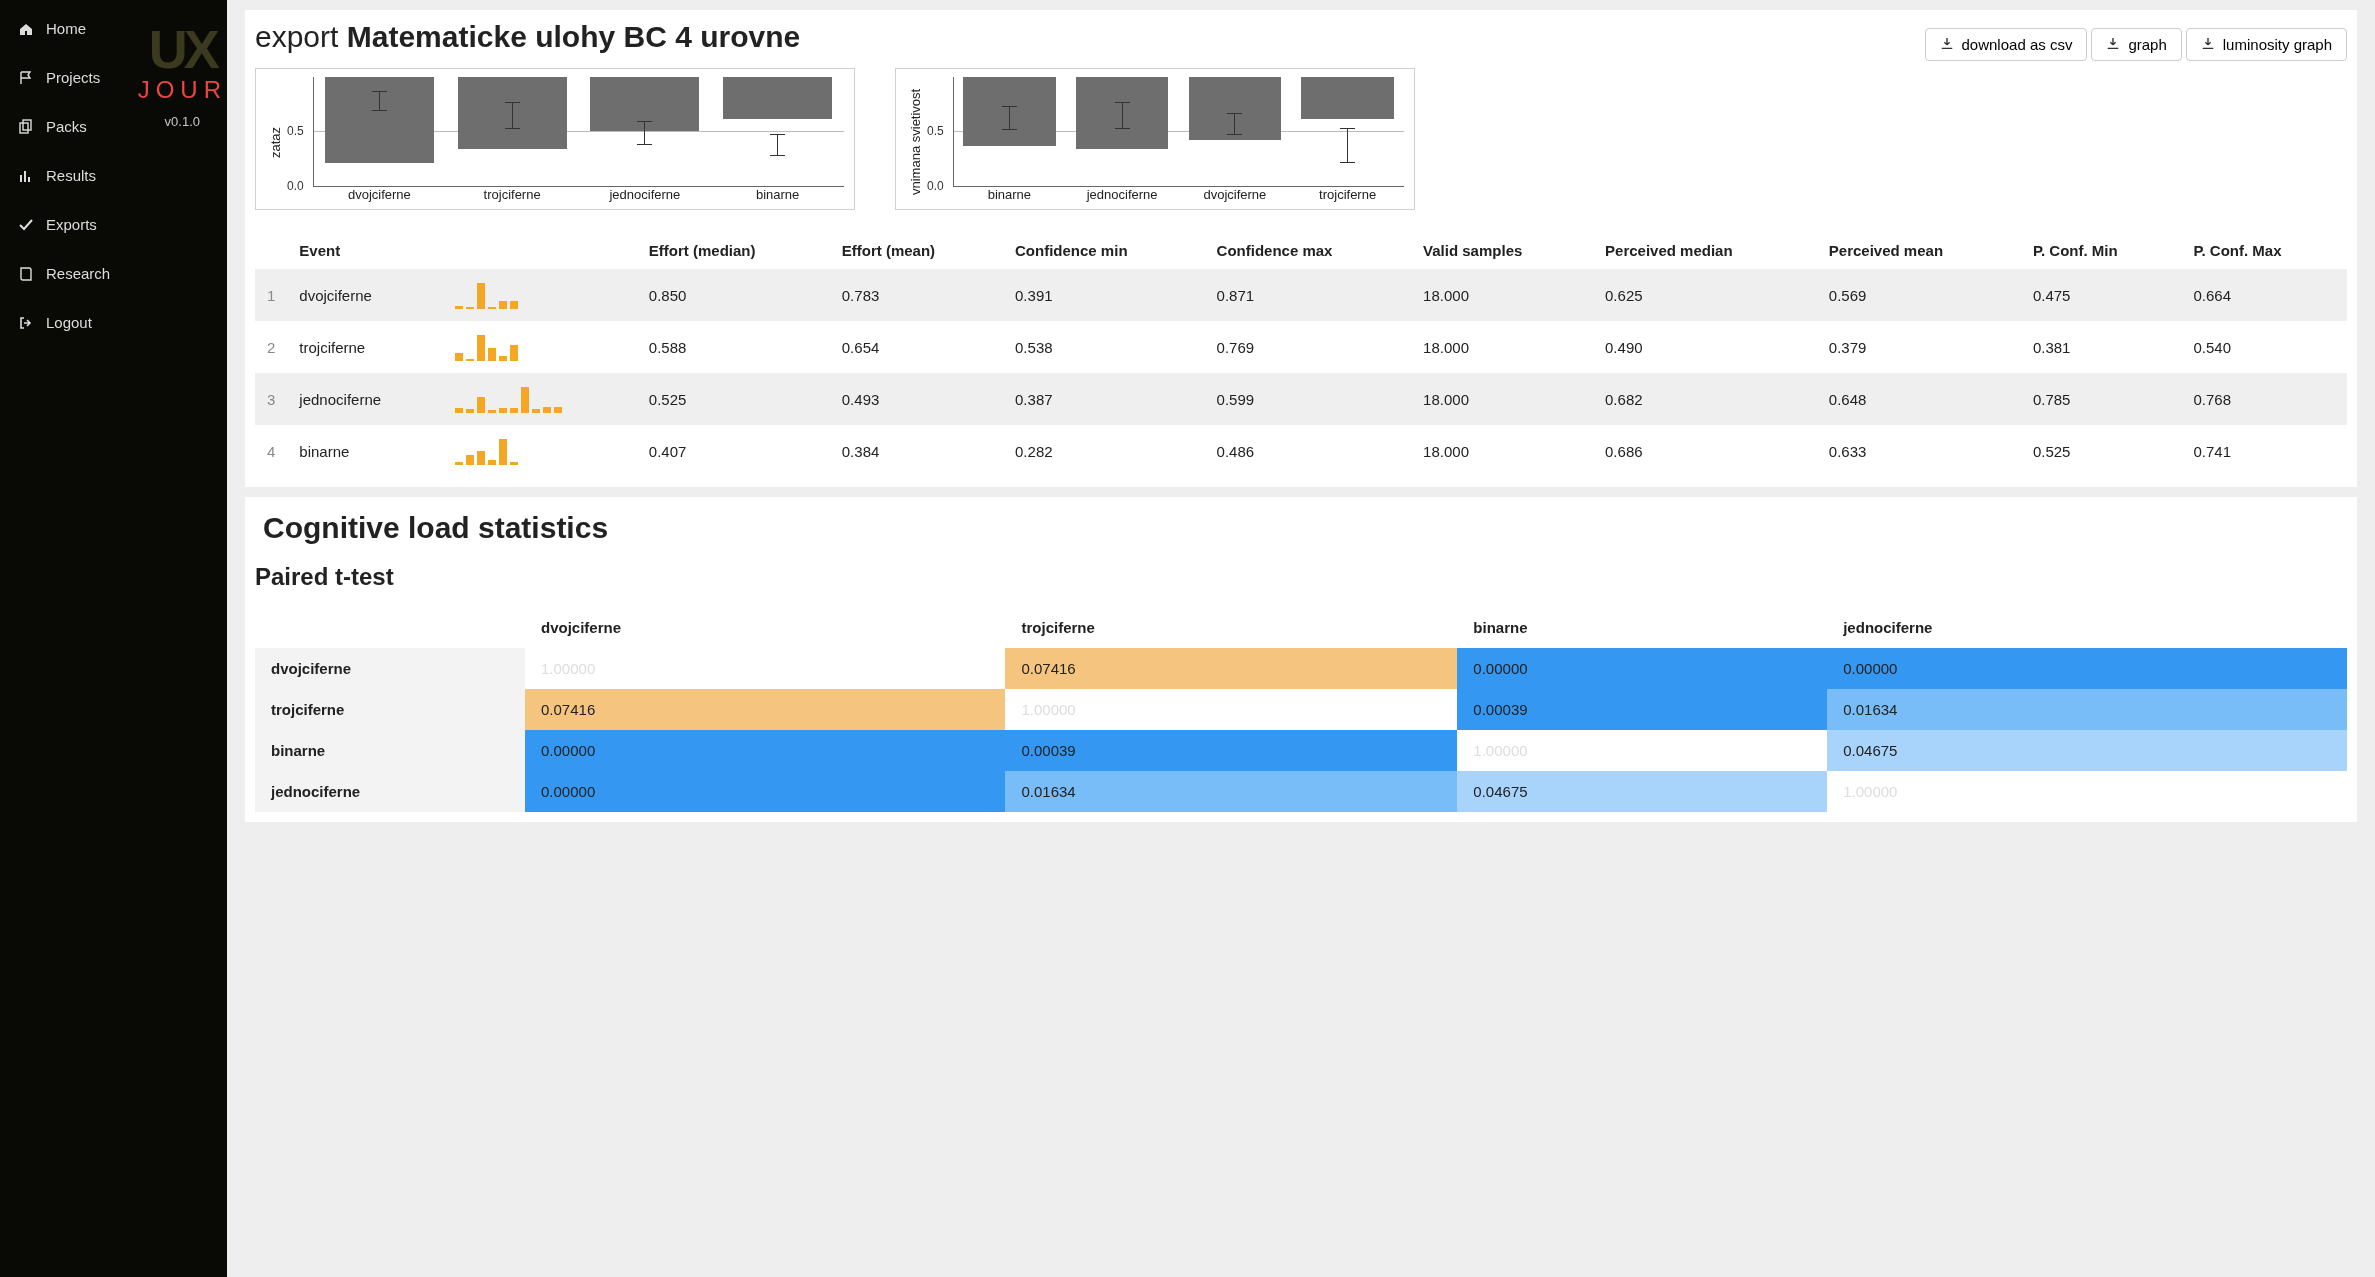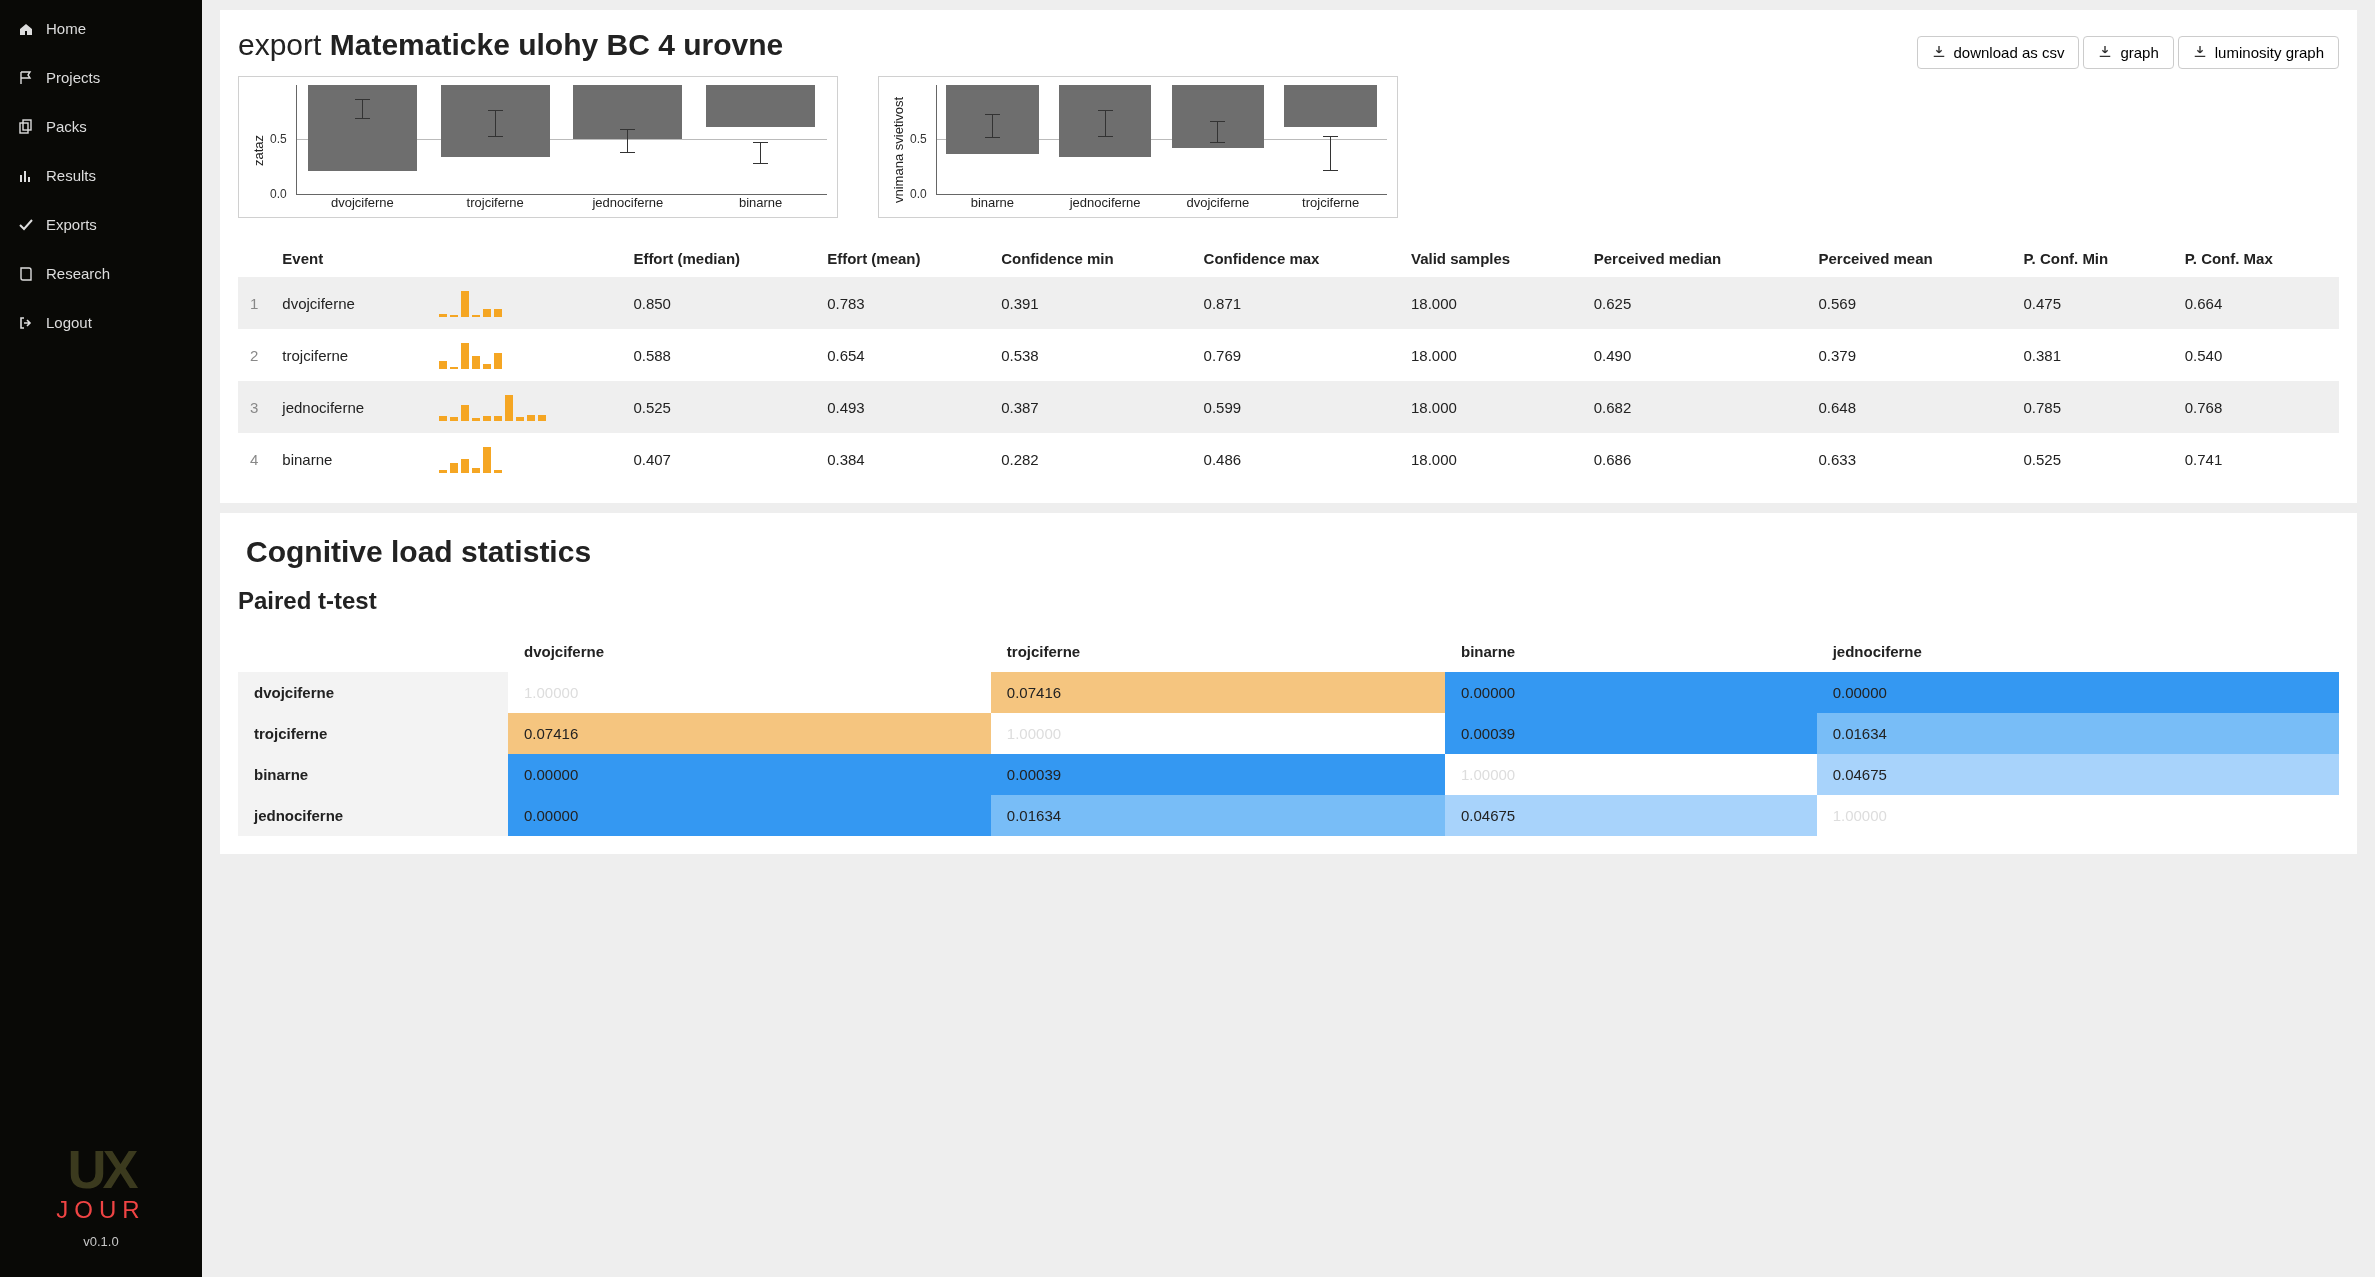--- a/index.html
+++ b/index.html
@@ -1,28 +1,28 @@
 <!DOCTYPE html>
 <html><head>
 <meta charset="utf-8">
 <style>
   * { box-sizing: border-box; }
   html, body { margin: 0; padding: 0; font-family: -apple-system, BlinkMacSystemFont, "Segoe UI", Helvetica, Arial, sans-serif; font-size: 14px; color: #222; background: #eee; }
   .app { display: flex; min-height: 100vh; }
-  .sidebar { width: 202px; background: #090906; color: #eee; display: flex; flex-direction: column; flex-shrink: 0; }
+  .sidebar { width: 227px; background: #090906; color: #eee; display: flex; flex-direction: row; flex-shrink: 0; }
   .nav { flex: 1; padding-top: 4px; }
   .nav-item { display: flex; align-items: center; gap: 12px; padding: 16px 18px; color: #ddd; font-size: 15px; cursor: pointer; }
   .nav-item svg, .nav-item .ico { width: 16px; height: 16px; fill: #ddd; flex-shrink:0; }
   .sidebar-bottom { text-align:center; padding: 18px 0 28px; }
   .logo-ux { font-size: 54px; font-weight: 600; letter-spacing: -4px; color:#3b3a1e; }
   .logo-jour { font-size: 24px; letter-spacing: 6px; color:#ef4444; margin-top:-4px; }
   .version { color: #c7c7c7; font-size: 13px; margin-top: 10px; }
 
   .main { flex:1; padding: 0 18px 40px; overflow:auto; }
-  .panel { background: #fff; padding: 18px; margin-top: 10px; }
+  .panel { background: #fff; padding: 10px; margin-top: 10px; }
   .header-row { display:flex; align-items:center; justify-content: space-between; gap: 12px; flex-wrap:wrap; }
   h1 { font-size: 30px; font-weight: 400; margin: 0 0 14px; }
   h1 .bold { font-weight: 700; }
   h2 { font-size: 30px; font-weight: 700; margin: 4px 8px 18px; }
   h3 { font-size: 24px; font-weight: 700; margin: 4px 0 16px; }
   .btns { display:flex; gap:4px; }
   .btn { border:1px solid #ccc; background:#fff; border-radius:4px; padding:7px 14px; font-size:15px; display:inline-flex; align-items:center; gap:8px; cursor:pointer; }
   .btn svg { width:14px; height:14px; }
 
   .charts { display:flex; gap: 40px; margin-bottom: 22px; }

